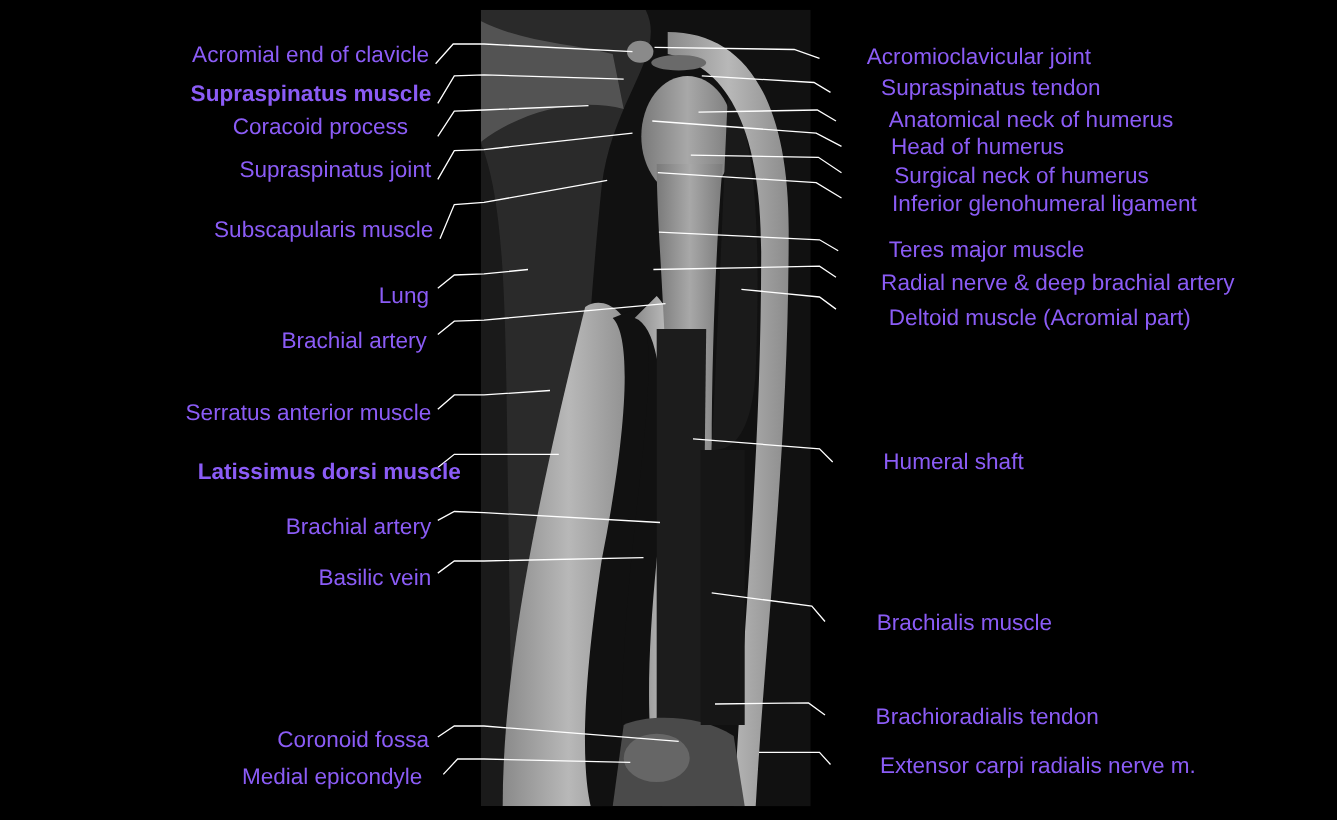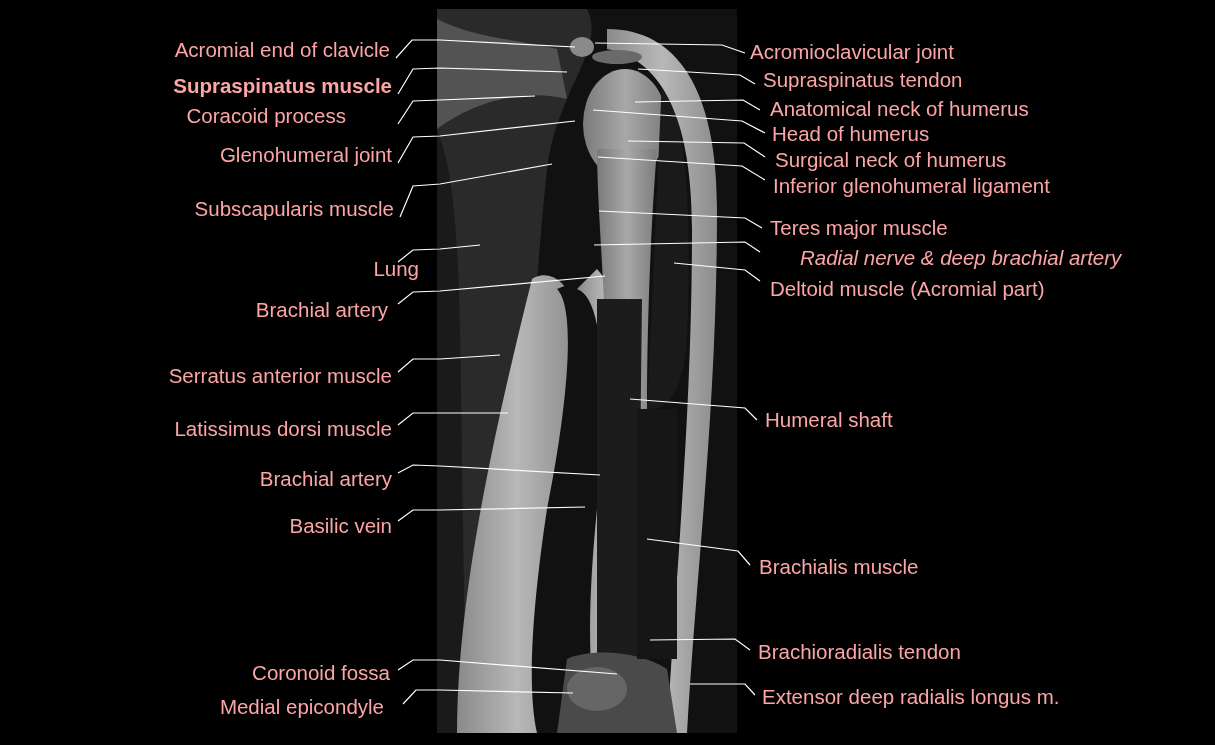--- a/index.html
+++ b/index.html
@@ -1,20 +1,20 @@
 <!DOCTYPE html>
 <html><head>
   <meta charset="utf-8">
   <style>
     html, body { margin: 0; padding: 0; background: #000; }
     body { width: 1215px; height: 745px; position: relative; overflow: hidden;
            font-family: "Liberation Sans", "DejaVu Sans", sans-serif; color: #fff; }
     #mri { position: absolute; left: 437px; top: 9px; width: 300px; height: 724px; overflow: hidden; background: #0a0a0a; }
     #leaders { position: absolute; left: 0; top: 0; width: 1215px; height: 745px; pointer-events: none; }
-    .label { position: absolute; font-size: 20.5px; line-height: 24px; white-space: nowrap; color: #fca5a5; }
+    .label { position: absolute; font-size: 20.5px; line-height: 24px; white-space: nowrap; color: #8b5cf6; margin-left: 38px; }
     .label.left { text-align: right; }
   </style>
 </head>
 <body>
 
 <div id="mri">
   <svg width="300" height="724" viewBox="0 0 300 724">
     <defs>
       <linearGradient id="gSoft" x1="0" x2="1">
         <stop offset="0" stop-color="#3a3a3a"></stop>
@@ -87,39 +87,39 @@
     <polyline points="674,263 745,270 760,281" fill="none" stroke="#ffffff" stroke-width="1.2"></polyline>
     <polyline points="630,399 745,408 757,420" fill="none" stroke="#ffffff" stroke-width="1.2"></polyline>
     <polyline points="647,539 738,551 750,565" fill="none" stroke="#ffffff" stroke-width="1.2"></polyline>
     <polyline points="650,640 735,639 750,650" fill="none" stroke="#ffffff" stroke-width="1.2"></polyline>
     <polyline points="690,684 745,684 755,695" fill="none" stroke="#ffffff" stroke-width="1.2"></polyline>
   </svg>
 
 <div id="labels-left">
     <div class="label left" style="top: 38px; right: 825px;">Acromial end of clavicle</div>
     <div class="label left" style="top: 74px; right: 823px; font-weight: bold;">Supraspinatus muscle</div>
-    <div class="label left" style="top: 104px; right: 869px;">Coracoid process</div>
-    <div class="label left" style="top: 143px; right: 823px;">Glenohumeral joint</div>
+    <div class="label left" style="top: 104px; right: 844px;">Coracoid process</div>
+    <div class="label left" style="top: 143px; right: 823px;">Supraspinatus joint</div>
     <div class="label left" style="top: 197px; right: 821px;">Subscapularis muscle</div>
-    <div class="label left" style="top: 257px; right: 796px;">Lung</div>
+    <div class="label left" style="top: 257px; right: 825px;">Lung</div>
     <div class="label left" style="top: 298px; right: 827px;">Brachial artery</div>
     <div class="label left" style="top: 364px; right: 823px; text-align: center;">Serratus anterior muscle</div>
-    <div class="label left" style="top: 417px; right: 823px;">Latissimus dorsi muscle</div>
+    <div class="label left" style="top: 417px; right: 796px; font-weight: bold;">Latissimus dorsi muscle</div>
     <div class="label left" style="top: 467px; right: 823px;">Brachial artery</div>
     <div class="label left" style="top: 514px; right: 823px;">Basilic vein</div>
     <div class="label left" style="top: 661px; right: 825px;">Coronoid fossa</div>
     <div class="label left" style="top: 695px; right: 831px;">Medial epicondyle</div>
   </div>
 <div id="labels-right">
     <div class="label right" style="top: 40px; left: 750px;">Acromioclavicular joint</div>
     <div class="label right" style="top: 68px; left: 763px; text-align: right;">Supraspinatus tendon</div>
     <div class="label right" style="top: 97px; left: 770px;">Anatomical neck of humerus</div>
     <div class="label right" style="top: 122px; left: 772px;">Head of humerus</div>
     <div class="label right" style="top: 148px; left: 775px;">Surgical neck of humerus</div>
     <div class="label right" style="top: 174px; left: 773px;">Inferior glenohumeral ligament</div>
     <div class="label right" style="top: 216px; left: 770px;">Teres major muscle</div>
-    <div class="label right" style="top: 246px; left: 800px; font-style: italic;">Radial nerve &amp; deep brachial artery</div>
+    <div class="label right" style="top: 246px; left: 763px;">Radial nerve &amp; deep brachial artery</div>
     <div class="label right" style="top: 277px; left: 770px;">Deltoid muscle (Acromial part)</div>
     <div class="label right" style="top: 408px; left: 765px;">Humeral shaft</div>
     <div class="label right" style="top: 555px; left: 759px; text-align: right;">Brachialis muscle</div>
     <div class="label right" style="top: 640px; left: 758px;">Brachioradialis tendon</div>
-    <div class="label right" style="top: 685px; left: 762px;">Extensor deep radialis longus m.</div>
+    <div class="label right" style="top: 685px; left: 762px;">Extensor carpi radialis nerve m.</div>
   </div>
 
 </body></html>

